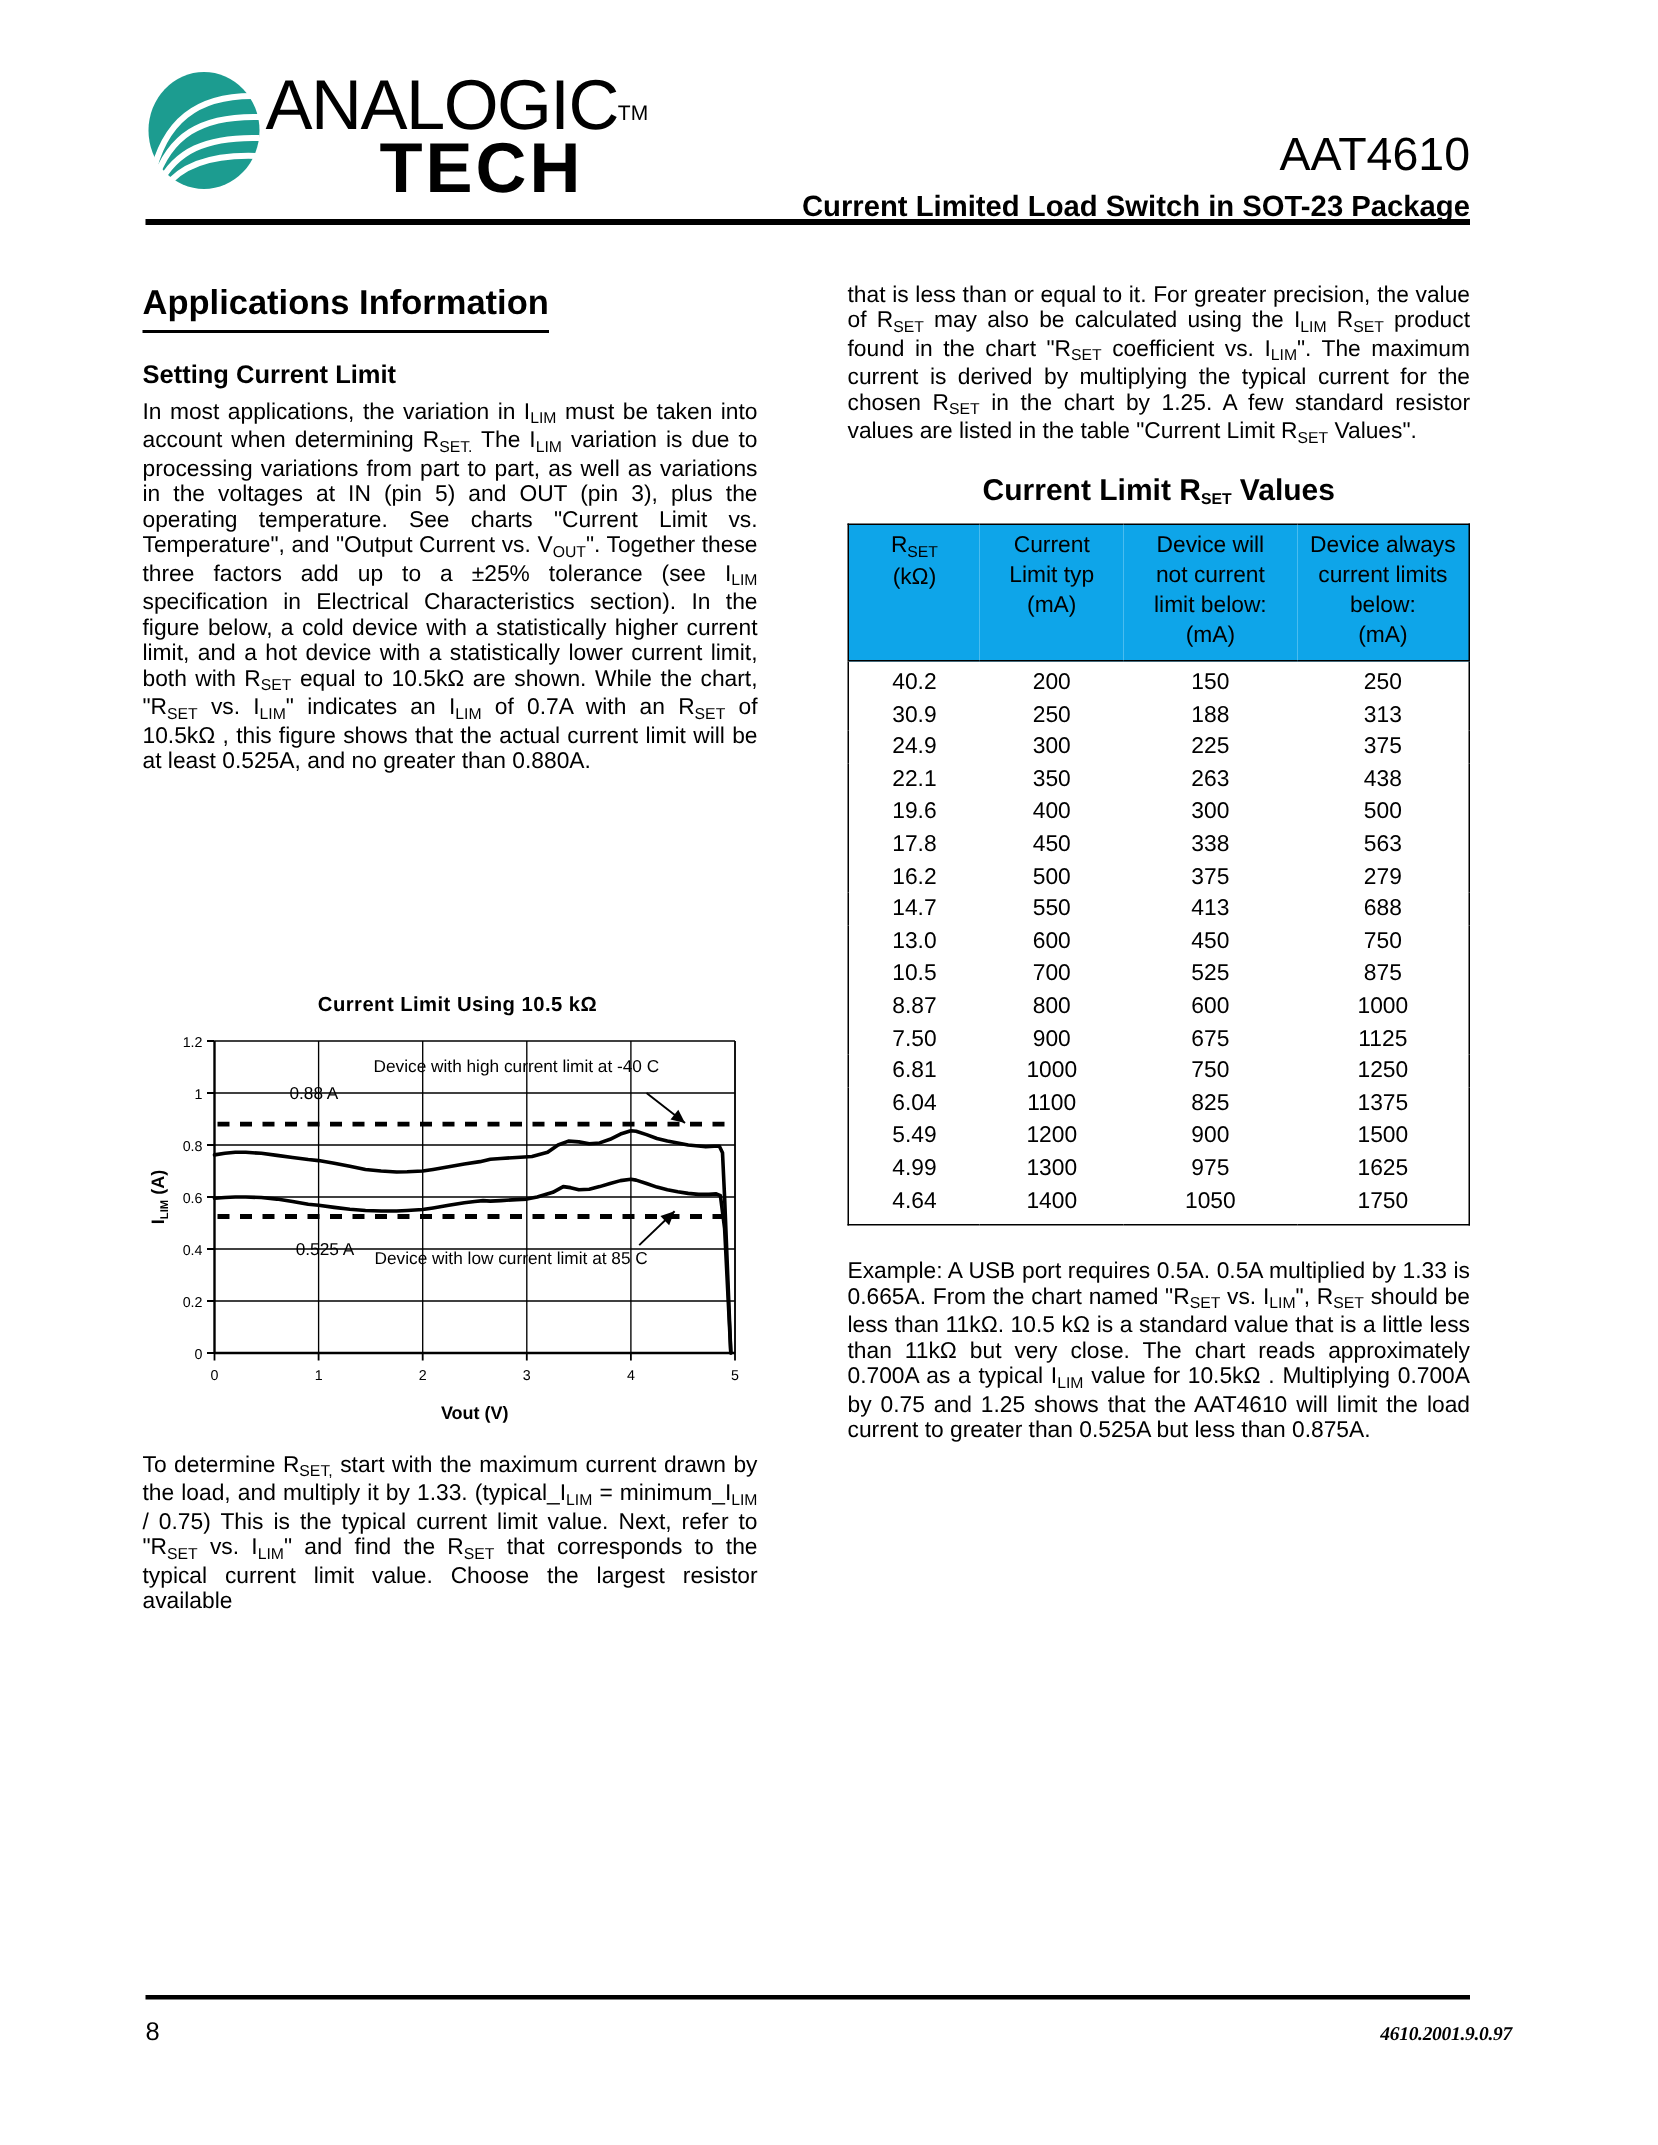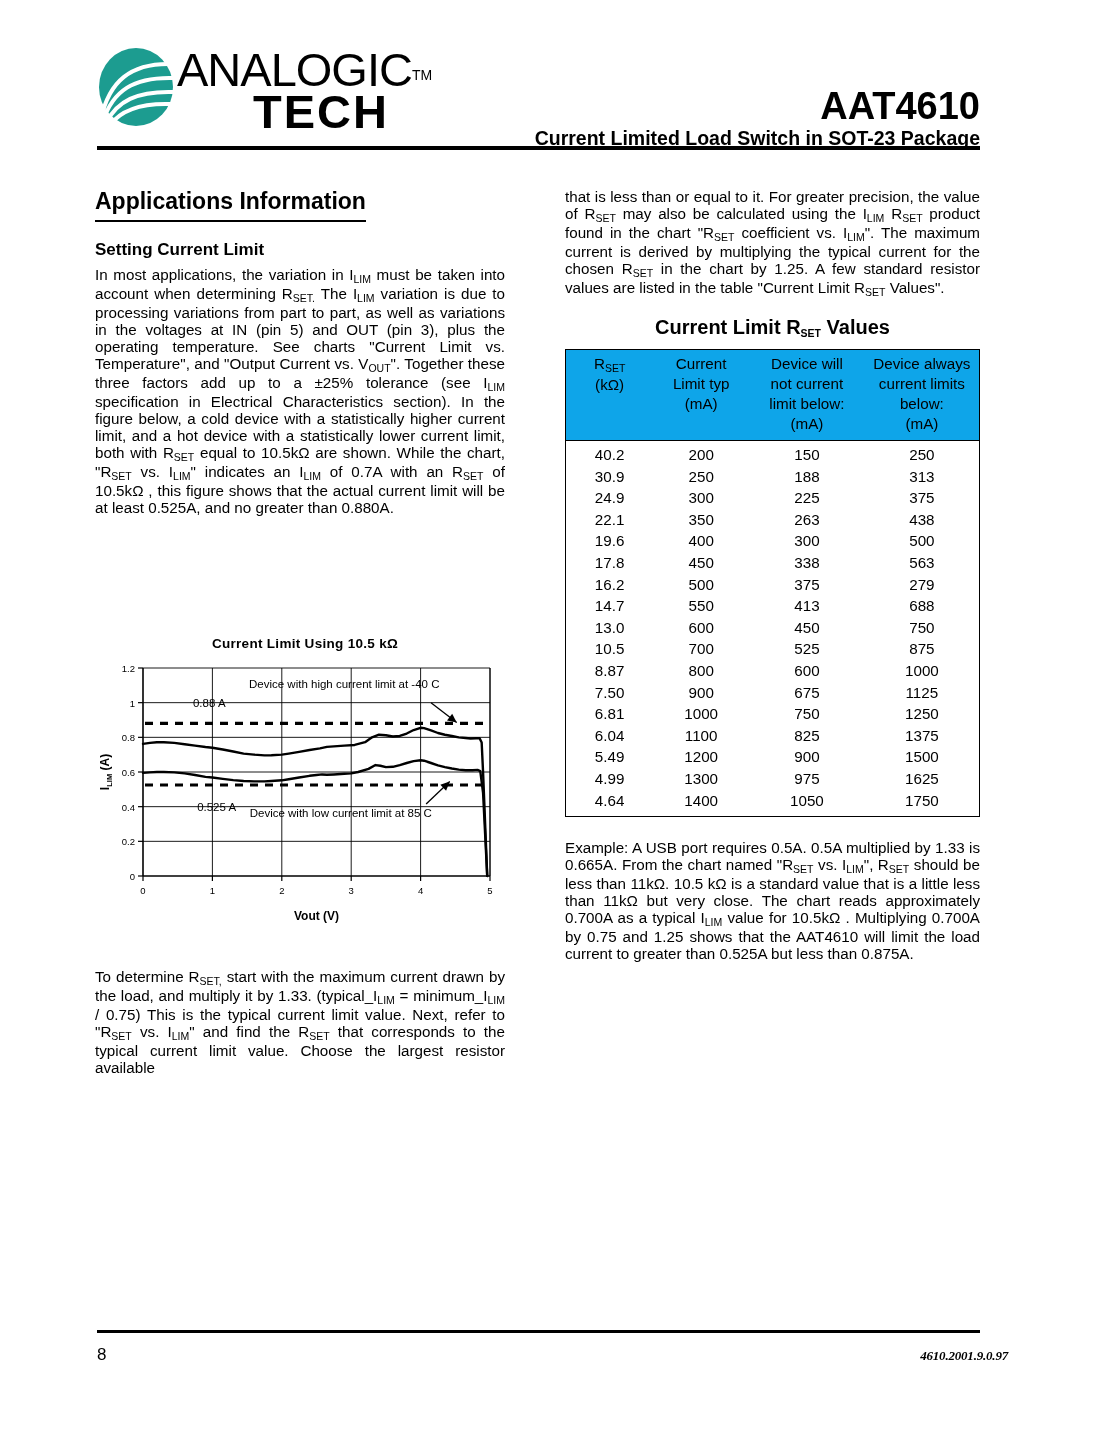--- a/index.html
+++ b/index.html
@@ -22,21 +22,21 @@
     font-size:47px; font-weight:400; letter-spacing:-1px;
     font-family:"Liberation Sans", sans-serif; line-height:50px;
   }
   .logo-tm { font-size:14px; vertical-align:super; letter-spacing:0; }
   .logo-tech {
     font-size:47px; font-weight:700; letter-spacing:2px; line-height:46px;
     margin-left:76px; display:block; margin-top:-6px;
   }
   .part-no {
     position:absolute; right:0px; top:40px;
-    font-size:38px; font-weight:bold; letter-spacing:0px;margin-left:48px;
+    font-size:31px; font-weight:normal; letter-spacing:0px;margin-left:48px;
   }
   .part-sub {
     position:absolute; right:0px; top:82px;
     font-size:19.5px; font-weight:bold;
   }
   .header-rule {
     position:absolute; left:97px; top:146px; width:883px; height:4px; background:#000;
   }
 
   
@@ -50,21 +50,21 @@
   h2.sec {
     font-size:17px; font-weight:bold; margin:16px 0 6px 0;
   }
   p.body {
     font-size:15.2px; line-height:17px; margin:0 0 0 0;
     text-align:justify; text-justify:inter-word;
   }
   sub { font-size:10.5px; vertical-align:baseline; position:relative; top:3px; }
 
   
-  .chart-wrap { position:absolute; left:95px; top:636px; width:420px; height:310px; }
+  .chart-wrap { position:absolute; left:95px; top:662px; width:420px; height:310px; }
   .chart-title {
     position:absolute; left:0; top:0; width:420px; text-align:center;
     font-size:13.5px; font-weight:bold; letter-spacing:0.3px;
   }
   .chart-svg { position:absolute; left:0; top:22px; }
 
   
   .tbl-title {
     font-size:20px; font-weight:bold; text-align:center; margin:18px 0 10px 0;
   }

